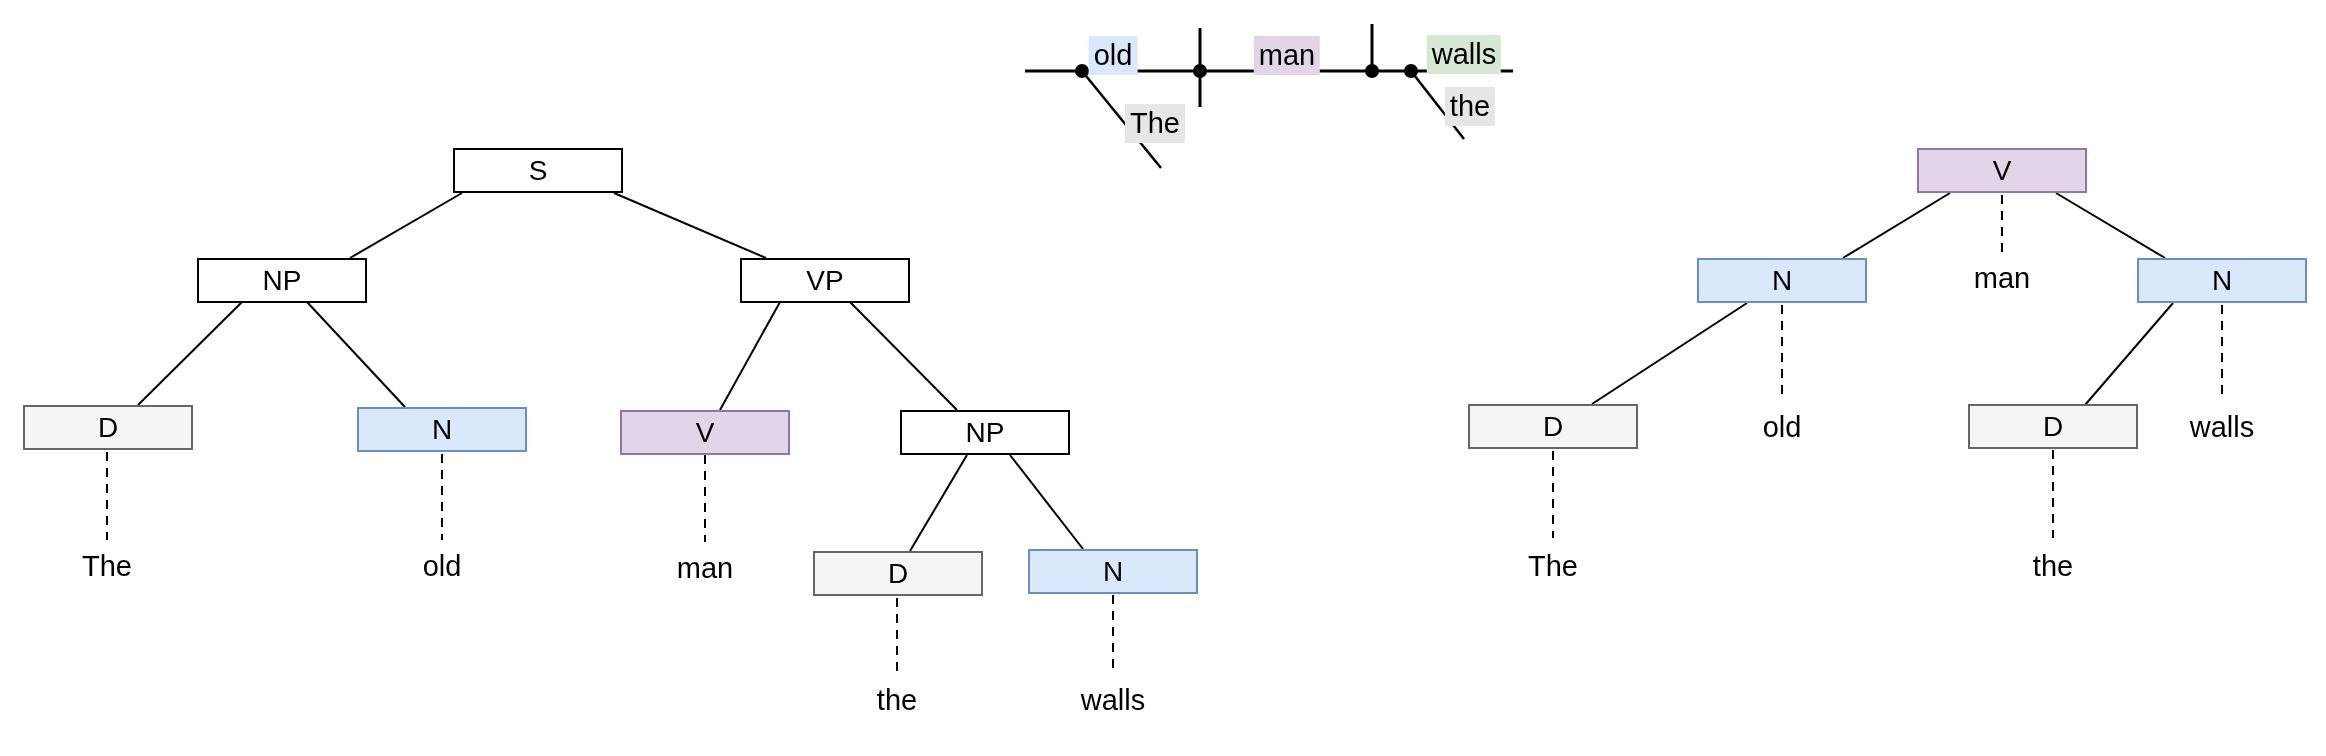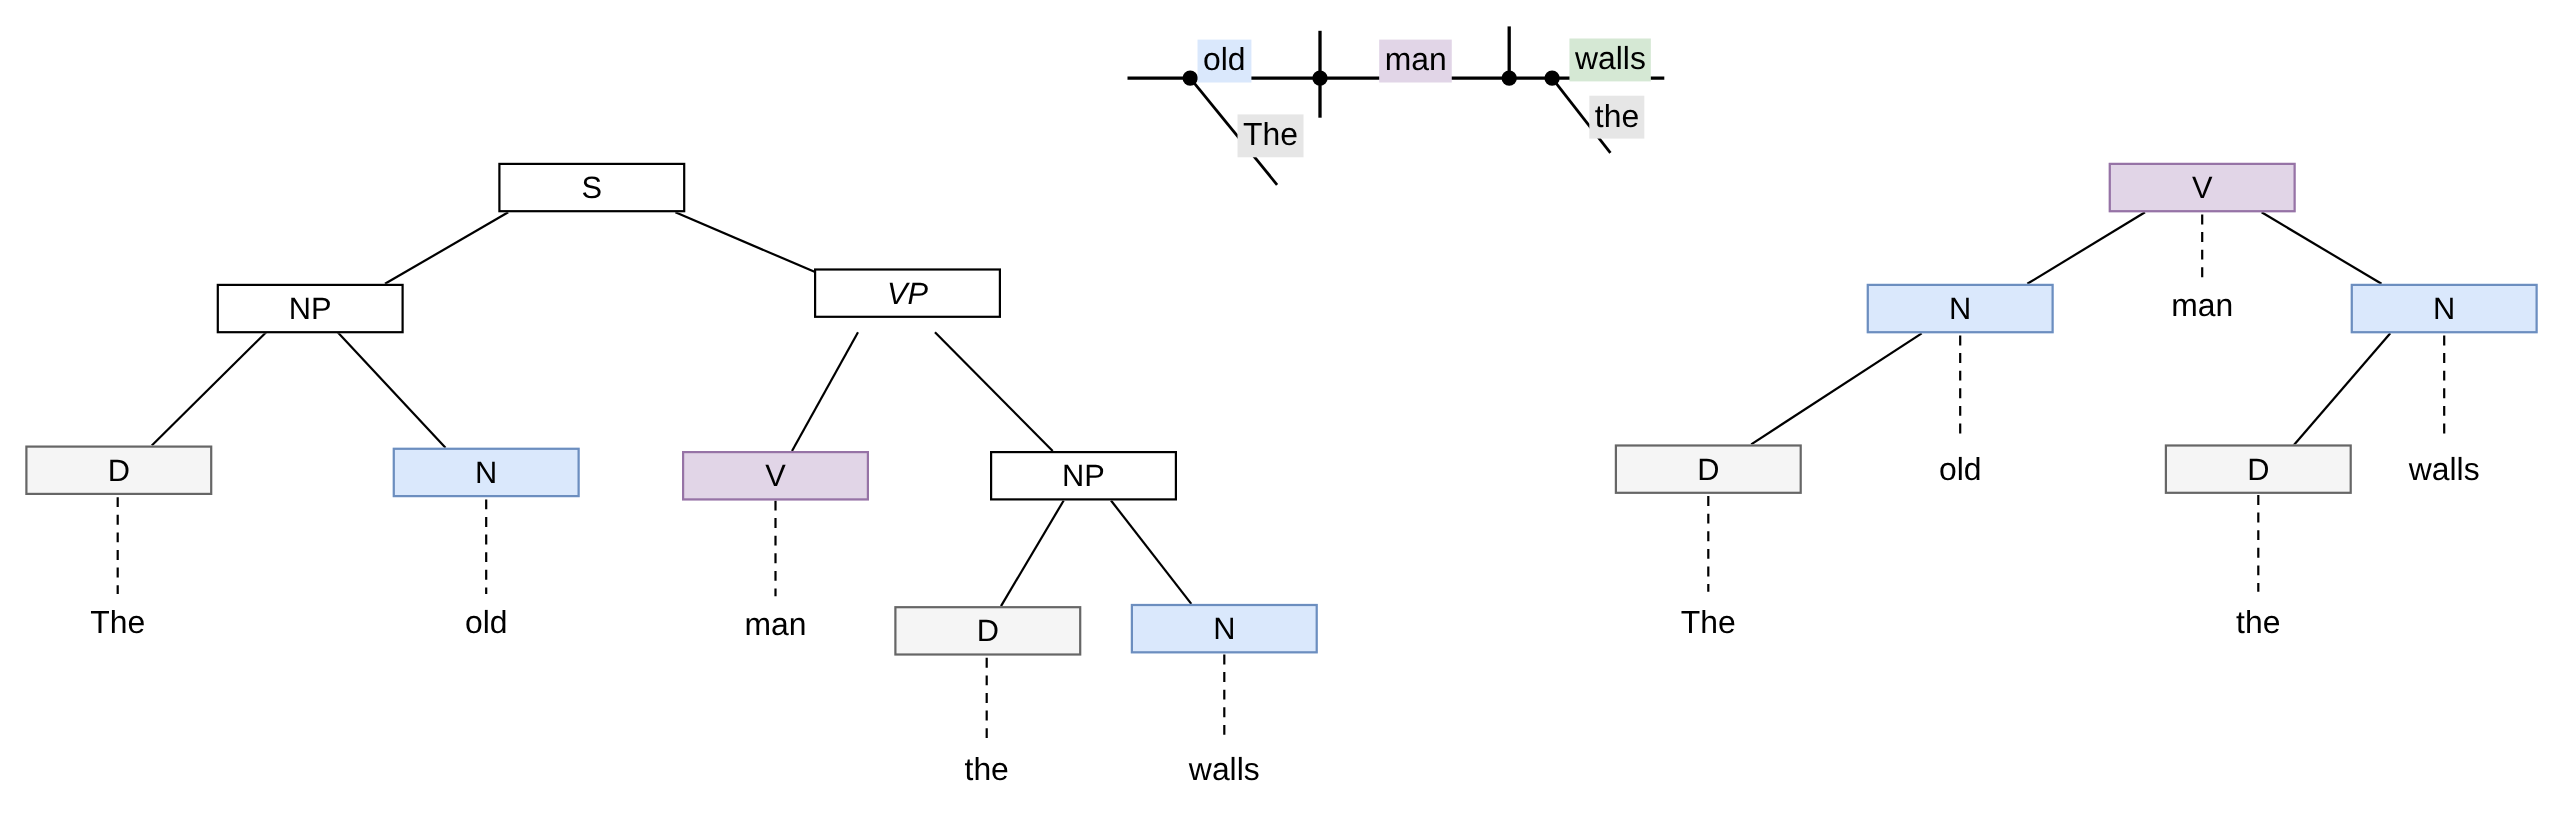--- a/index.html
+++ b/index.html
@@ -88,21 +88,21 @@
   <span class="dword bg-blue" style="left:1113px;top:36px;">old</span>
   <span class="dword bg-purple" style="left:1287px;top:36px;">man</span>
   <span class="dword bg-green" style="left:1464px;top:35px;">walls</span>
   <span class="dword bg-gray" style="left:1155px;top:104px;">The</span>
   <span class="dword bg-gray" style="left:1470px;top:87px;">the</span>
 </div>
 
 <div>
   <div class="node" style="left:453px;top:148px;">S</div>
   <div class="node" style="left:197px;top:258px;">NP</div>
-  <div class="node" style="left:740px;top:244px;font-style:italic;">VP</div>
+  <div class="node" style="left:740px;top:258px;">VP</div>
   <div class="node gray" style="left:23px;top:405px;">D</div>
   <div class="node blue" style="left:357px;top:407px;">N</div>
   <div class="node purple" style="left:620px;top:410px;">V</div>
   <div class="node" style="left:900px;top:410px;">NP</div>
   <div class="node gray" style="left:813px;top:551px;">D</div>
   <div class="node blue" style="left:1028px;top:549px;">N</div>
 
   <span class="word" style="left:107px;top:552px;">The</span>
   <span class="word" style="left:442px;top:552px;">old</span>
   <span class="word" style="left:705px;top:554px;">man</span>

